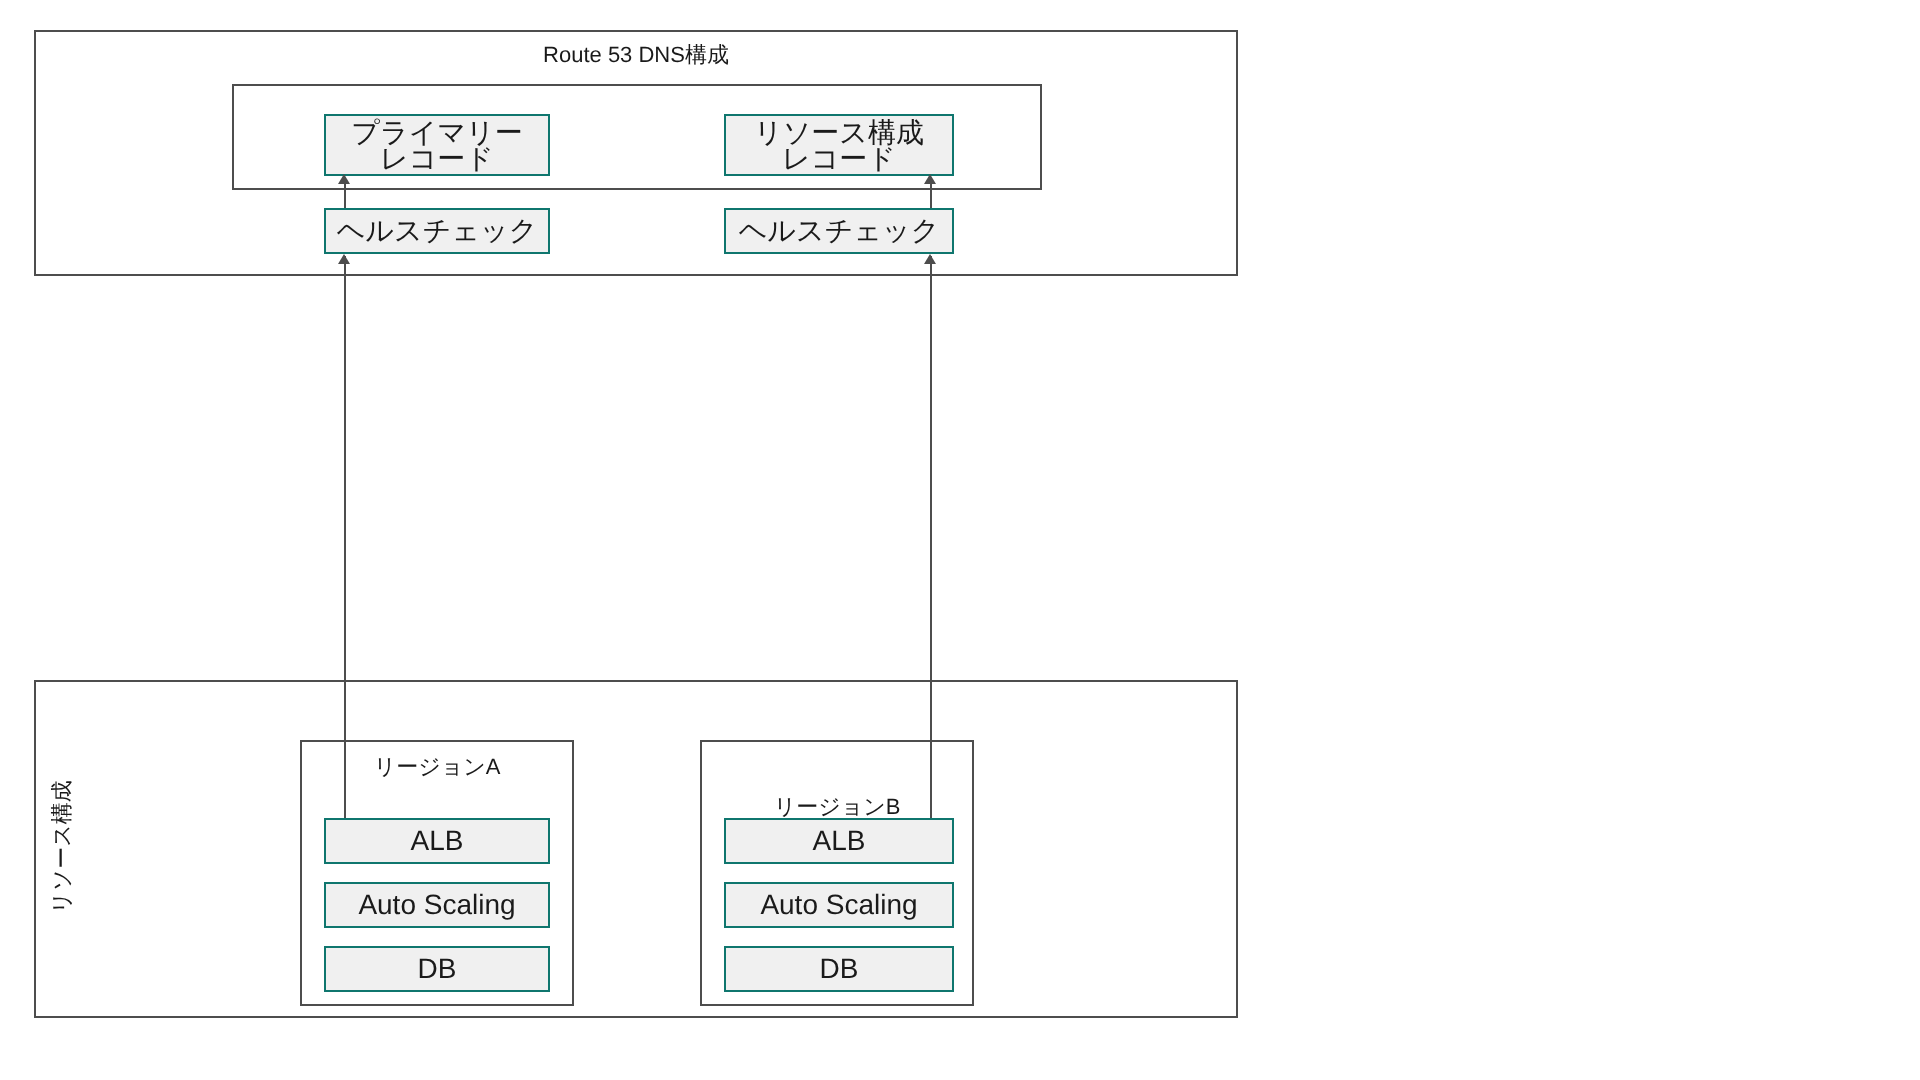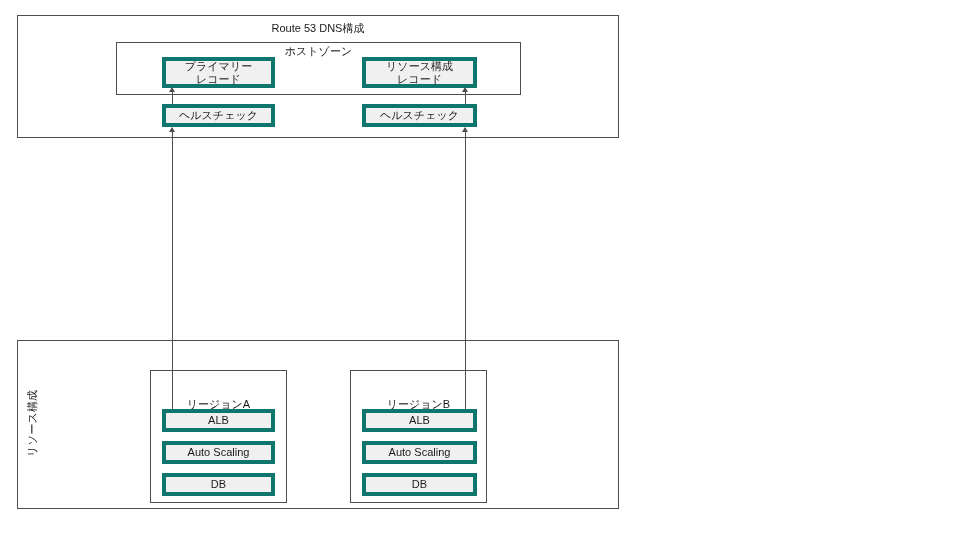--- a/index.html
+++ b/index.html
@@ -27,27 +27,27 @@
   
   .group-box {
     position: absolute;
     box-sizing: border-box;
     border: 1px solid #4d4d4d;
     background: #ffffff;
   }
   .node-box {
     position: absolute;
     box-sizing: border-box;
-    border: 4px solid #0f766e;
+    border: 1px solid #0f766e;
     background: #f0f0f0;
     display: flex;
     align-items: center;
     justify-content: center;
     text-align: center;
-    font-size: 11px;
+    font-size: 14px;
     line-height: 13px;
     color: #1a1a1a;
     white-space: pre-line;
   }
   .group-label {
     position: absolute;
     box-sizing: border-box;
     text-align: center;
     font-size: 11px;
     line-height: 13px;
@@ -90,21 +90,21 @@
   #primary-record   { left: 162px; top: 57px;  width: 113px; height: 31px; }
   #secondary-record { left: 362px; top: 57px;  width: 115px; height: 31px; }
 
   #health-check-a { left: 162px; top: 104px; width: 113px; height: 23px; }
   #health-check-b { left: 362px; top: 104px; width: 115px; height: 23px; }
 
   #resource-group { left: 17px;  top: 340px; width: 602px; height: 169px; }
   #resource-label { left: -8px;  top: 417px; width: 80px; }
 
   #region-a-group { left: 150px; top: 370px; width: 137px; height: 133px; }
-  #region-a-title { left: 150px; top: 378px; width: 137px; margin-top: 20px; }
+  #region-a-title { left: 150px; top: 378px; width: 137px; }
   #region-b-group { left: 350px; top: 370px; width: 137px; height: 133px; }
   #region-b-title { left: 350px; top: 398px; width: 137px; }
 
   #alb-a  { left: 162px; top: 409px; width: 113px; height: 23px; }
   #asg-a  { left: 162px; top: 441px; width: 113px; height: 23px; }
   #db-a   { left: 162px; top: 473px; width: 113px; height: 23px; }
   #alb-b  { left: 362px; top: 409px; width: 115px; height: 23px; }
   #asg-b  { left: 362px; top: 441px; width: 115px; height: 23px; }
   #db-b   { left: 362px; top: 473px; width: 115px; height: 23px; }
 
@@ -122,21 +122,20 @@
 </style>
 </head>
 <body>
 
 <div class="canvas">
 
   <div class="group-box" id="dns-group"></div>
   <div class="group-label" id="dns-title">Route 53 DNS構成</div>
 
   <div class="group-box" id="hosted-zone-group"></div>
-  <div class="group-label" id="hosted-zone-title">ホストゾーン</div>
 
   <div class="node-box" id="primary-record">プライマリー
 レコード</div>
   <div class="node-box" id="secondary-record">リソース構成
 レコード</div>
 
   <div class="node-box" id="health-check-a">ヘルスチェック</div>
   <div class="node-box" id="health-check-b">ヘルスチェック</div>
 
   <div class="group-box" id="resource-group"></div>

